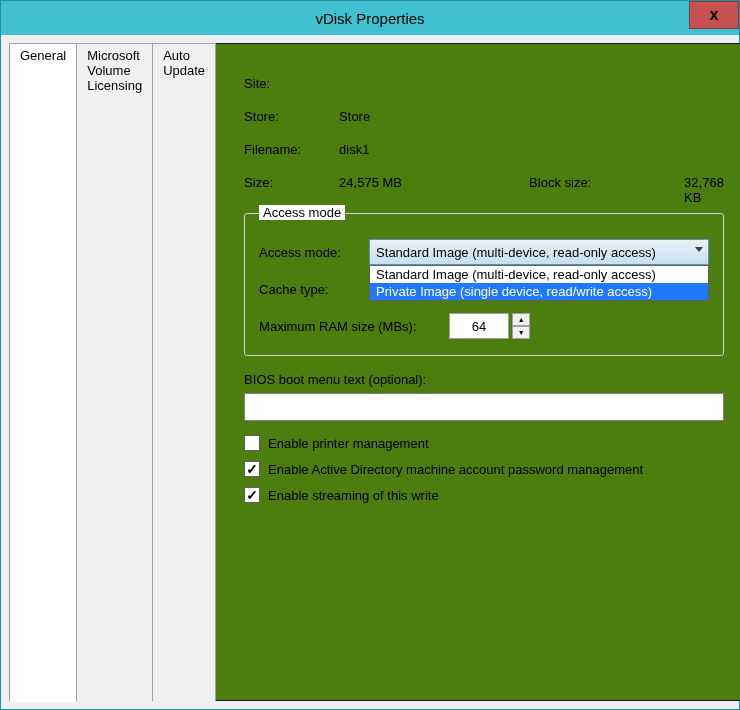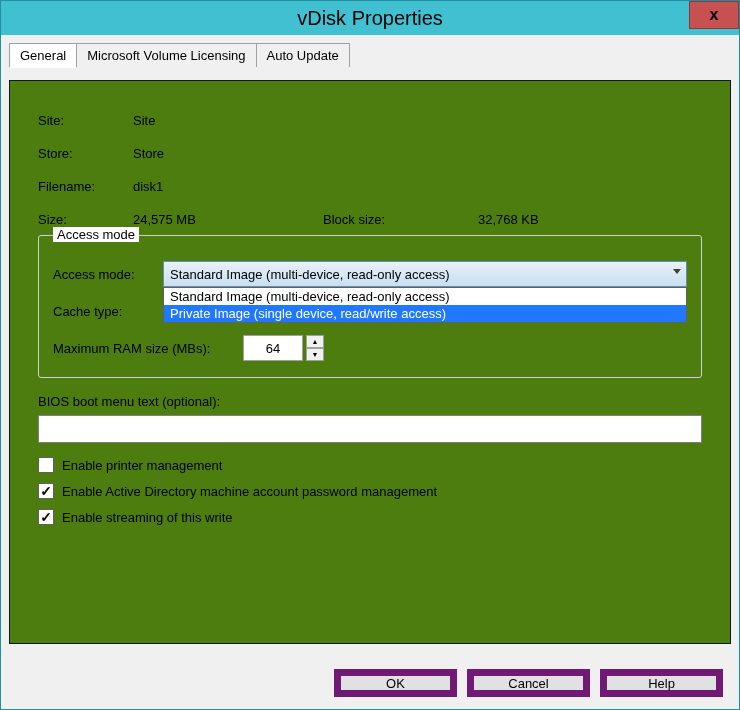--- a/index.html
+++ b/index.html
@@ -21,21 +21,21 @@
     }
     .titlebar {
       height: 34px;
       background: #40c0d0;
       display: flex;
       align-items: center;
       justify-content: center;
       position: relative;
     }
     .titlebar-title {
-      font-size: 20px;
+      font-size: 15px;
       color: #000;
     }
     .close-btn {
       position: absolute;
       right: 0;
       top: 0;
       width: 50px;
       height: 28px;
       background: #c75050;
       border: 1px solid #8b3a3a;
@@ -45,22 +45,21 @@
       color: #000;
       font-size: 16px;
       font-weight: bold;
       cursor: pointer;
     }
     .window-body {
       flex: 1;
       background: #f0f0f0;
       padding: 8px;
       display: flex;
-      flex-direction: column;
-      gap: 13px;
+      flex-direction: row;
     }
     .tabs {
       display: flex;
       position: relative;
       z-index: 2;
     }
     .tab {
       padding: 4px 10px;
       background: #f0f0f0;
       border: 1px solid #a0a0a0;
@@ -270,21 +269,20 @@
     <div class="tabs">
       <div class="tab active">General</div>
       <div class="tab">Microsoft Volume Licensing</div>
       <div class="tab">Auto Update</div>
     </div>
 
     <div class="tab-content">
 
       <div class="info-row">
         <span class="info-label">Site:</span>
-        <span class="info-value">Site</span>
       </div>
 
       <div class="info-row">
         <span class="info-label">Store:</span>
         <span class="info-value">Store</span>
       </div>
 
       <div class="info-row">
         <span class="info-label">Filename:</span>
         <span class="info-value">disk1</span>

